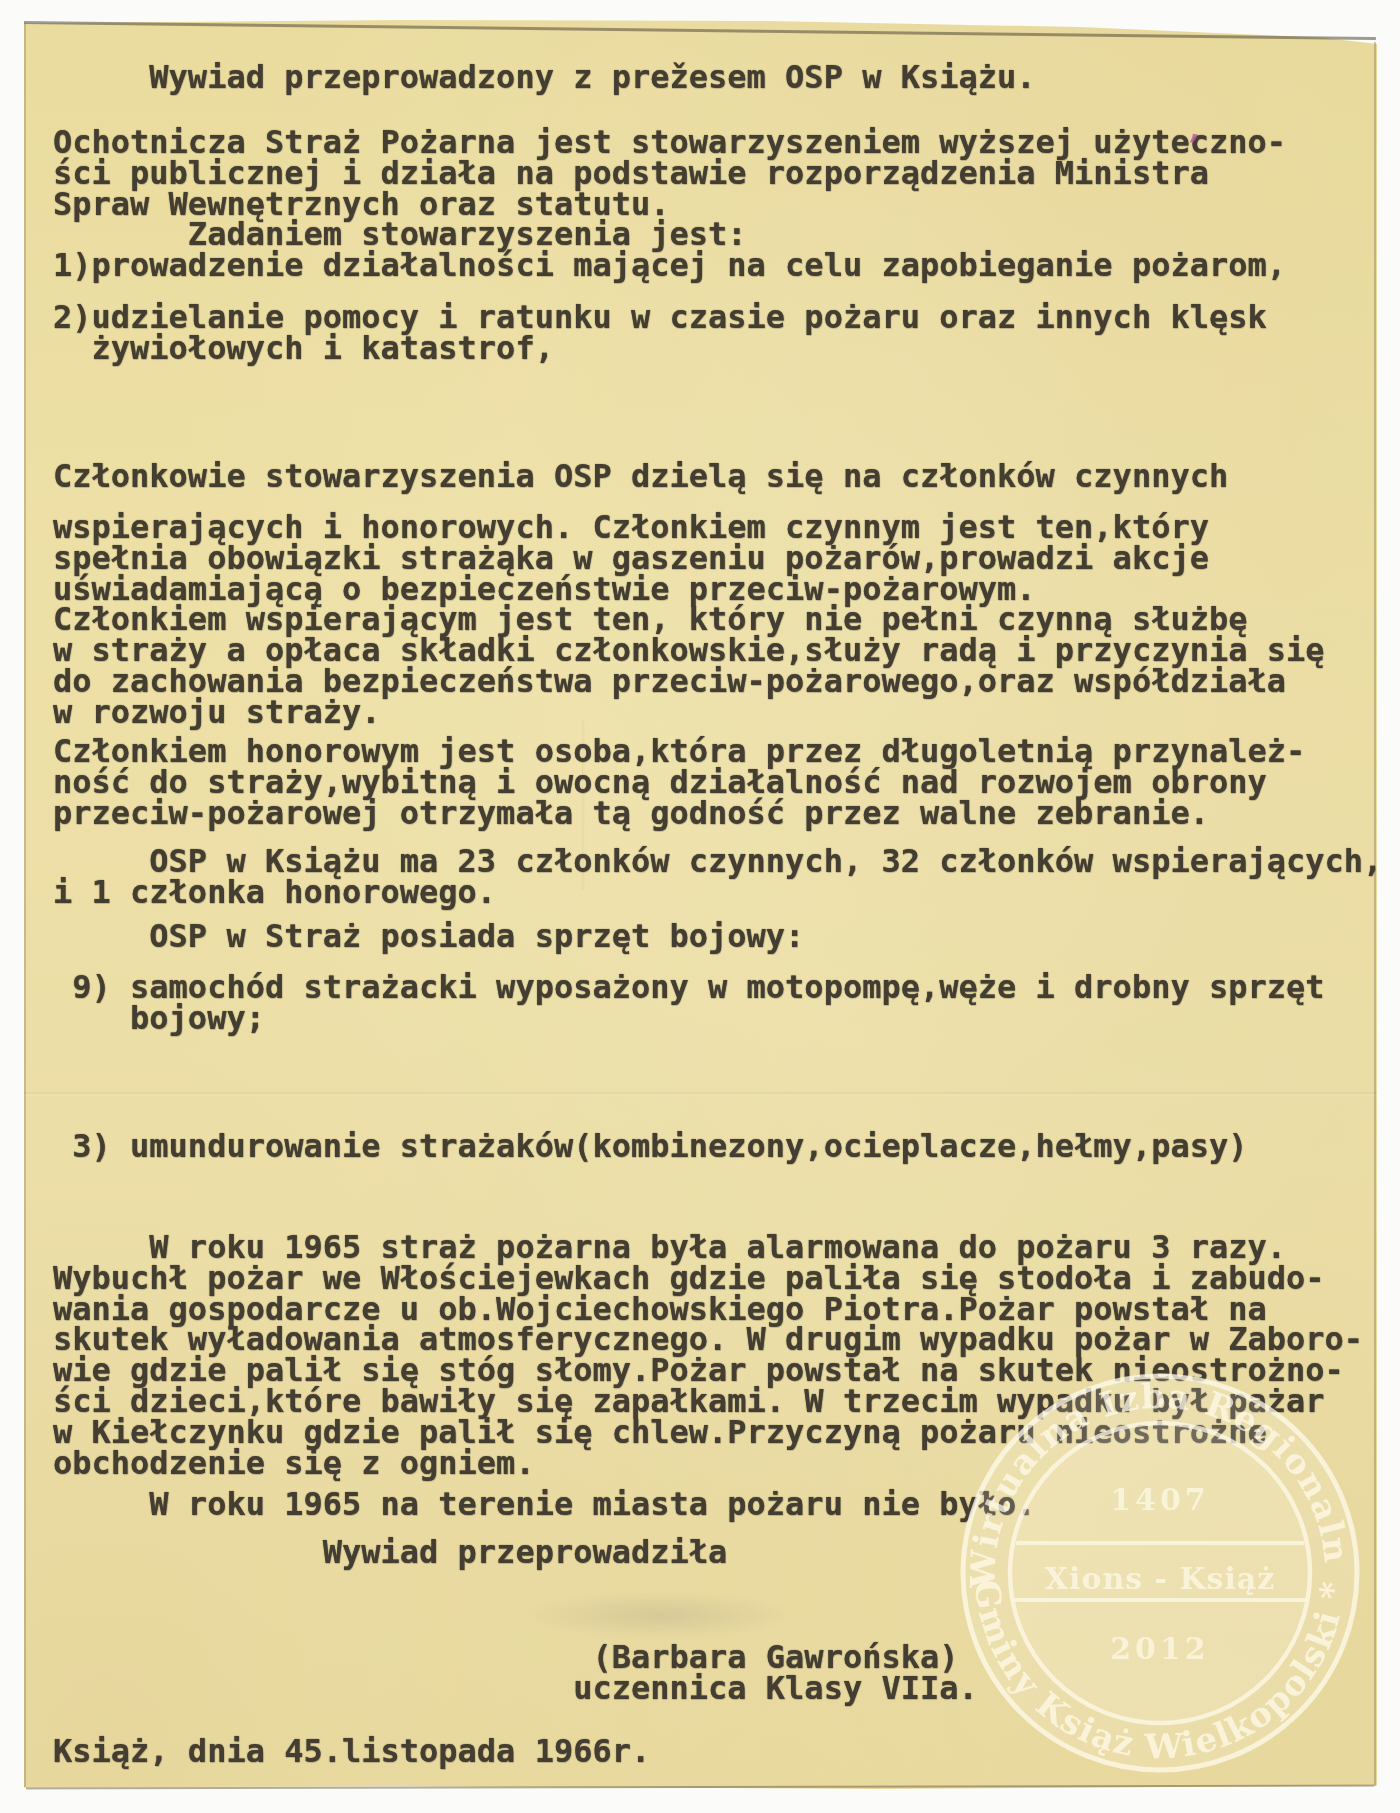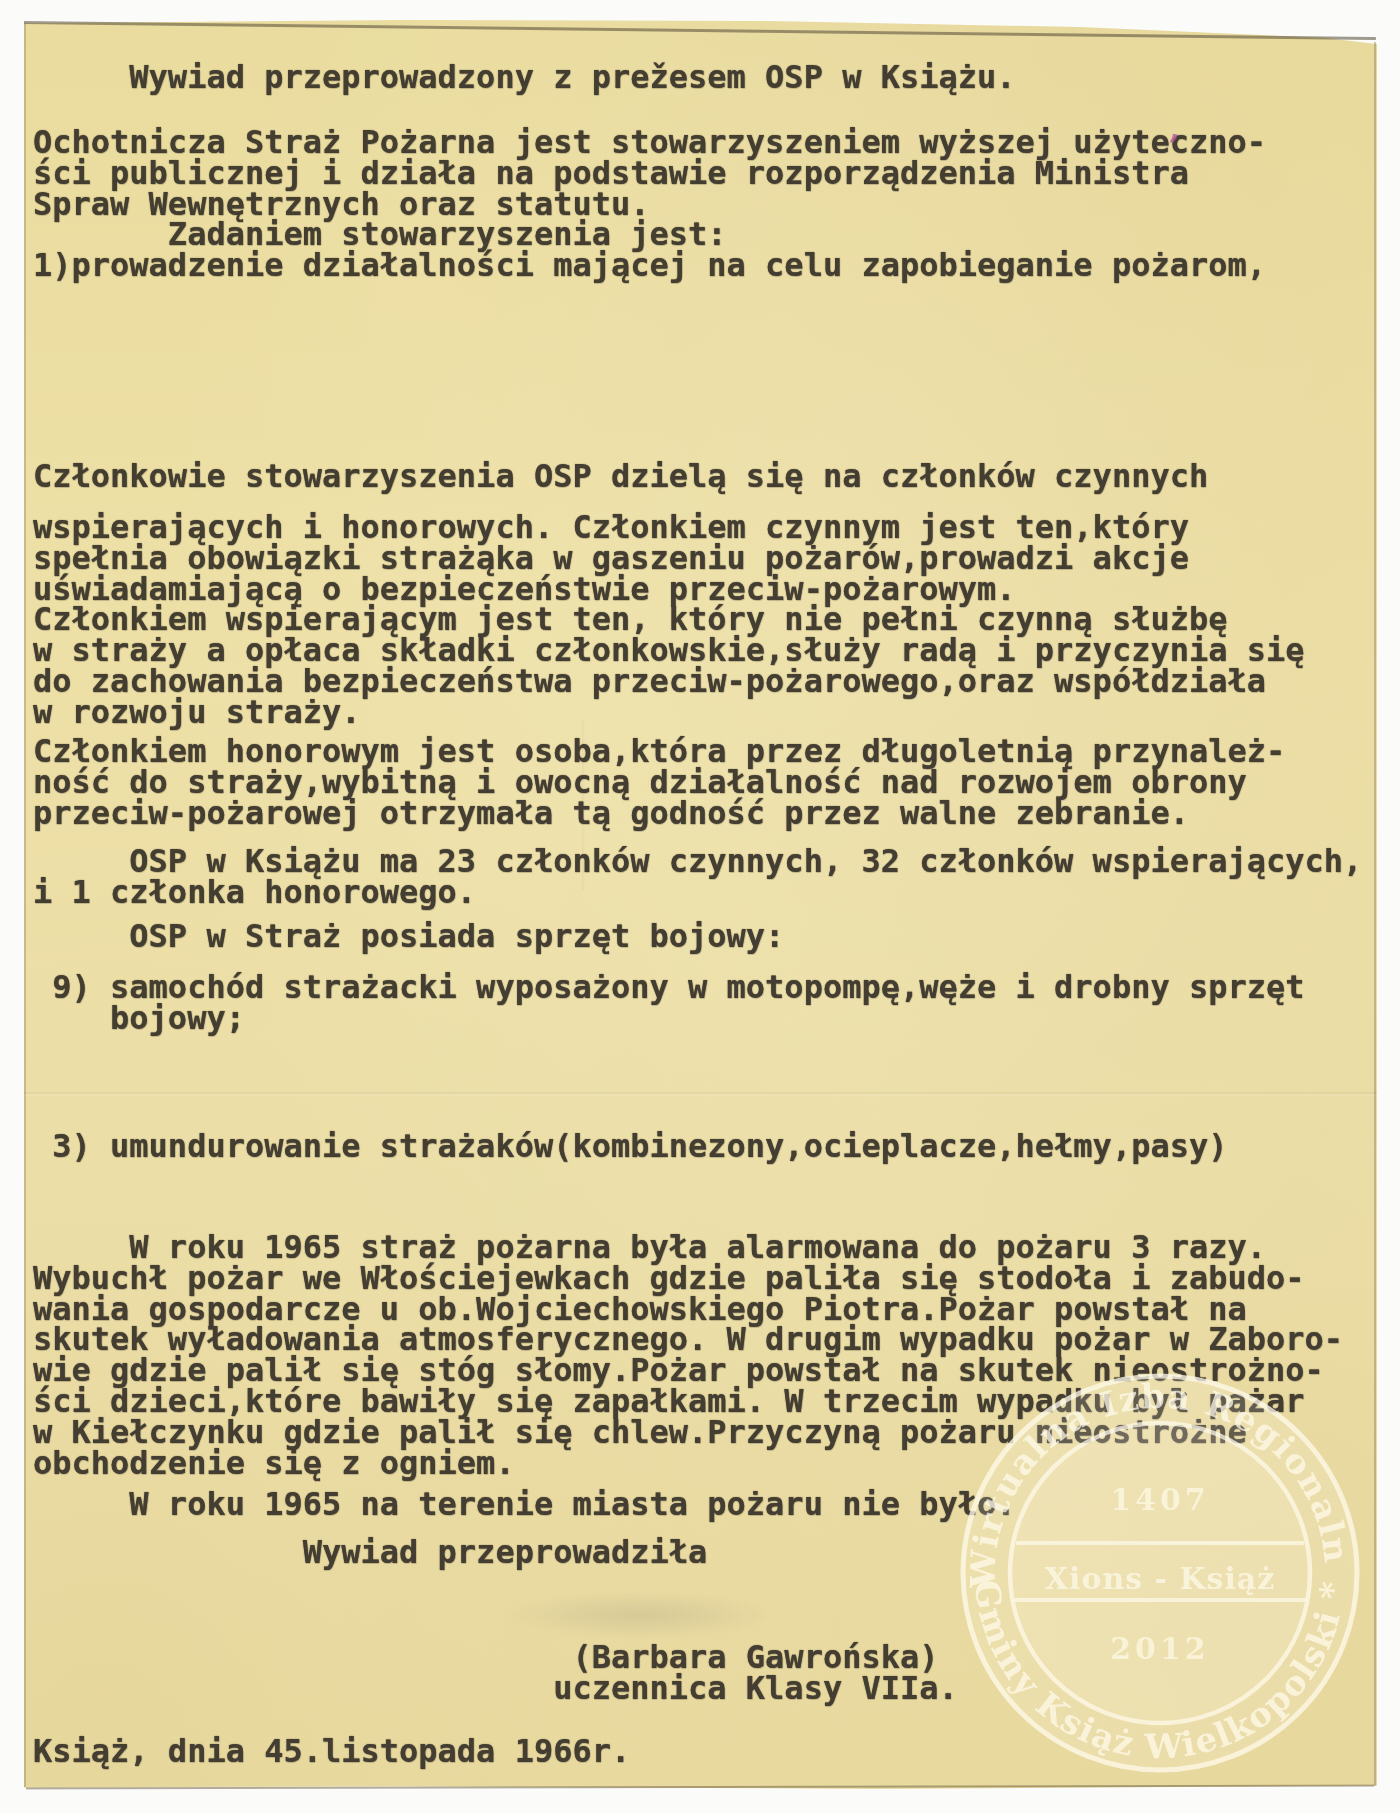--- a/index.html
+++ b/index.html
@@ -34,20 +34,21 @@
   .edge-top{left:24px;top:21px;width:1352px;height:3px;background:rgba(84,74,54,.55);
     transform:rotate(0.68deg);transform-origin:left center;filter:blur(.4px);}
   .edge-bottom{left:26px;top:1786px;width:1348px;height:2px;background:rgba(105,92,62,.5);
     transform:rotate(-0.12deg);filter:blur(.5px);}
   .edge-left{left:24px;top:23px;width:2px;height:1764px;background:rgba(125,110,75,.32);filter:blur(.5px);}
   .edge-right{left:1374px;top:42px;width:2px;height:1744px;background:rgba(125,110,75,.38);filter:blur(.5px);}
   .txt{
     position:absolute;inset:0;
     font-size:32px;line-height:30.8px;font-weight:bold;
     color:#383229;
+    margin-left:20px;
   }
   .tb{
     position:absolute;left:33px;white-space:pre;
     text-shadow:0 0 1.2px rgba(56,50,41,.8), .6px .8px 0 rgba(56,50,41,.16);
     opacity:.93;
   }
   .pinkmark{
     position:absolute;left:1163px;top:131px;
     color:#b6579f;font-size:28px;font-weight:bold;
     transform:rotate(12deg);opacity:.8;
@@ -75,20 +76,22 @@
 <div class="edge edge-left"></div>
 <div class="edge edge-right"></div>
 
 <div class="txt">
   <div class="tb" style="top:62px">     Wywiad przeprowadzony z prežesem OSP w Książu.</div>
   <div class="tb" style="top:127px">Ochotnicza Straż Pożarna jest stowarzyszeniem wyższej użyteczno-
 ści publicznej i działa na podstawie rozporządzenia Ministra
 Spraw Wewnętrznych oraz statutu.
        Zadaniem stowarzyszenia jest:
 1)prowadzenie działalności mającej na celu zapobieganie pożarom,</div>
+  <div class="tb" style="top:302px">2)udzielanie pomocy i ratunku w czasie pożaru oraz innych klęsk
+  żywiołowych i katastrof,</div>
   <div class="tb" style="top:461px">Członkowie stowarzyszenia OSP dzielą się na członków czynnych</div>
   <div class="tb" style="top:512px">wspierających i honorowych. Członkiem czynnym jest ten,który
 spełnia obowiązki strażąka w gaszeniu pożarów,prowadzi akcje
 uświadamiającą o bezpieczeństwie przeciw-pożarowym.
 Członkiem wspierającym jest ten, który nie pełni czynną służbę
 w straży a opłaca składki członkowskie,służy radą i przyczynia się
 do zachowania bezpieczeństwa przeciw-pożarowego,oraz współdziała
 w rozwoju straży.</div>
   <div class="tb" style="top:736px">Członkiem honorowym jest osoba,która przez długoletnią przynależ-
 ność do straży,wybitną i owocną działalność nad rozwojem obrony

